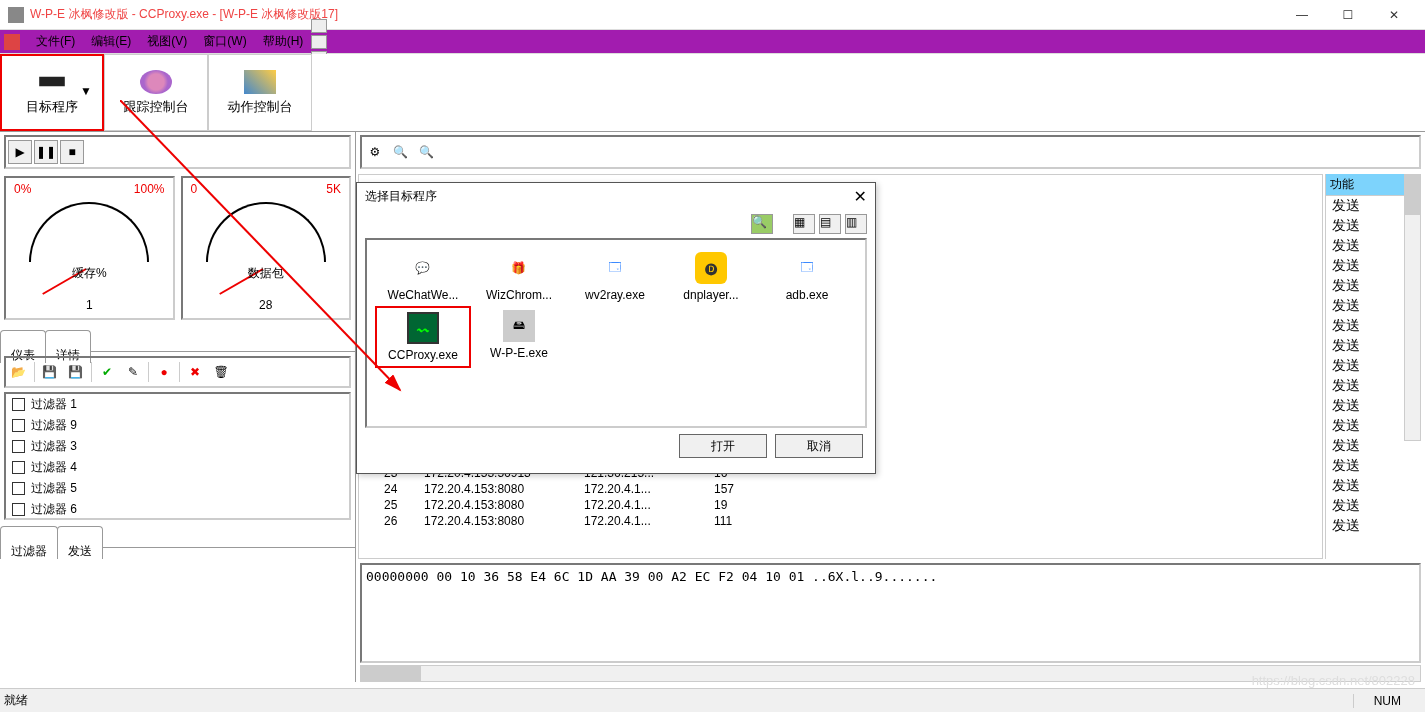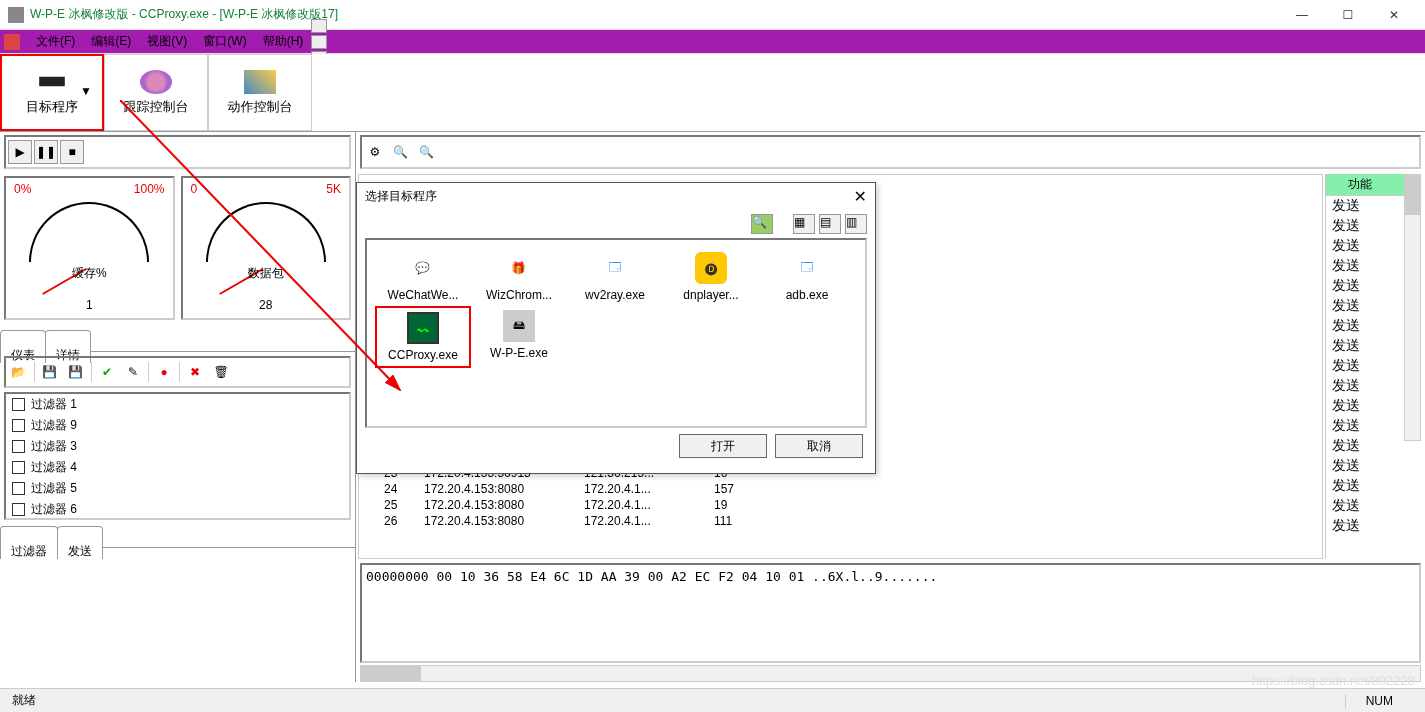--- a/index.html
+++ b/index.html
@@ -1,19 +1,19 @@
 <!DOCTYPE html>
 <html><head>
 <meta charset="utf-8">
 <style>
 * { box-sizing: border-box; margin: 0; padding: 0; font-family: "Microsoft YaHei", SimSun, sans-serif; font-size: 12px; }
 body { background: #fff; width: 1425px; height: 712px; overflow: hidden; position: relative; }
 .titlebar { height: 30px; background: #fff; border-bottom: 1px solid #ddd; display: flex; align-items: center; padding: 0 8px; }
 .titlebar .appicon { width: 16px; height: 16px; background: #888; margin-right: 6px; }
-.titlebar .title { flex: 1; color: #15803d; }
+.titlebar .title { flex: 1; color: #ef4444; }
 .titlebar .winbtn { width: 46px; height: 30px; display: flex; align-items: center; justify-content: center; color: #333; }
 .menubar { height: 24px; background: #a21caf; display: flex; align-items: center; padding: 0 4px; border-bottom: 1px solid #ddd; }
 .menubar .micon { width: 16px; height: 16px; background: #d44; margin-right: 8px; }
 .menubar .mitem { padding: 0 8px; }
 .menubar .right { margin-left: auto; display: flex; gap: 2px; }
 .menubar .right .sm { width: 16px; height: 14px; border: 1px solid #999; background: #eee; }
 .toolbar { height: 78px; background: #fff; display: flex; border-bottom: 1px solid #999; position: relative; }
 .tbtn { width: 104px; border: 1px solid #ccc; display: flex; flex-direction: column; align-items: center; justify-content: center; gap: 4px; position: relative; }
 .tbtn.hl { border: 2px solid #e00; }
 .tbtn .ticon { width: 32px; height: 24px; background: #333; }
@@ -39,24 +39,24 @@
 .filters { border: 2px inset #ccc; margin: 0 4px; height: 128px; overflow: auto; }
 .frow { display: flex; align-items: center; padding: 2px 6px; gap: 6px; font-family: SimSun, monospace; font-size: 14px; }
 .chk { width: 13px; height: 13px; border: 1px solid #333; }
 .right { flex: 1; display: flex; flex-direction: column; position: relative; }
 .rtoolbar { height: 34px; border: 2px inset #ccc; margin: 3px 4px; display: flex; align-items: center; gap: 4px; padding: 2px; }
 .networtable { flex: 1; display: flex; position: relative; }
 .netlist { flex: 1; overflow: hidden; border: 1px solid #ccc; margin: 2px; font-family: SimSun, monospace; font-size: 14px; }
 .nrow { display: flex; padding: 1px 6px; margin-left: 19px; }
 .nc1 { width: 40px; } .nc2 { width: 160px; } .nc3 { width: 130px; } .nc4 { width: 60px; }
 .funccol { width: 80px; border-left: 1px solid #ccc; margin: 2px 20px 2px 0; }
-.funccol .fh { background: #86efac; border-bottom: 1px solid #ccc; padding: 2px 22px; border-right: 1px solid #ccc; }
+.funccol .fh { background: #7dd3fc; border-bottom: 1px solid #ccc; padding: 2px 4px; border-right: 1px solid #ccc; }
 .funccol .fr { padding: 1px 6px; font-family: SimSun, monospace; font-size: 14px; }
 .hexpane { height: 100px; border: 2px inset #ccc; margin: 2px 4px; padding: 4px; font-family: monospace; font-size: 13px; overflow: auto; }
-.statusbar { position: absolute; bottom: 0; left: 0; right: 0; height: 24px; border-top: 1px solid #ccc; background: #f0f0f0; display: flex; align-items: center; padding: 0 12px; }
+.statusbar { position: absolute; bottom: 0; left: 0; right: 0; height: 24px; border-top: 1px solid #ccc; background: #f0f0f0; display: flex; align-items: center; padding: 0 4px; }
 .statusbar .r { margin-left: auto; padding: 0 20px; border-left: 1px solid #ccc; }
 .dialog { position: absolute; top: 182px; left: 356px; width: 520px; height: 292px; background: #fff; border: 1px solid #555; box-shadow: 2px 2px 6px rgba(0,0,0,0.2); z-index: 10; }
 .dialog .dh { display: flex; padding: 4px 8px; align-items: center; }
 .dialog .dh .dt { flex: 1; }
 .dialog .dh .dx { font-size: 16px; cursor: pointer; }
 .dialog .dtb { height: 28px; display: flex; justify-content: flex-end; gap: 4px; padding: 2px 8px; align-items: center; }
 .dialog .dtb .di { width: 22px; height: 20px; border: 1px solid #999; background: #f0f0f0; }
 .dialog .dlist { border: 2px inset #ccc; margin: 0 8px; height: 190px; padding: 8px; position: relative; overflow: auto; }
 .ditems { display: flex; flex-wrap: wrap; gap: 0; }
 .ditem { width: 96px; display: flex; flex-direction: column; align-items: center; gap: 4px; padding: 4px; font-family: SimSun, monospace; font-size: 13px; }

